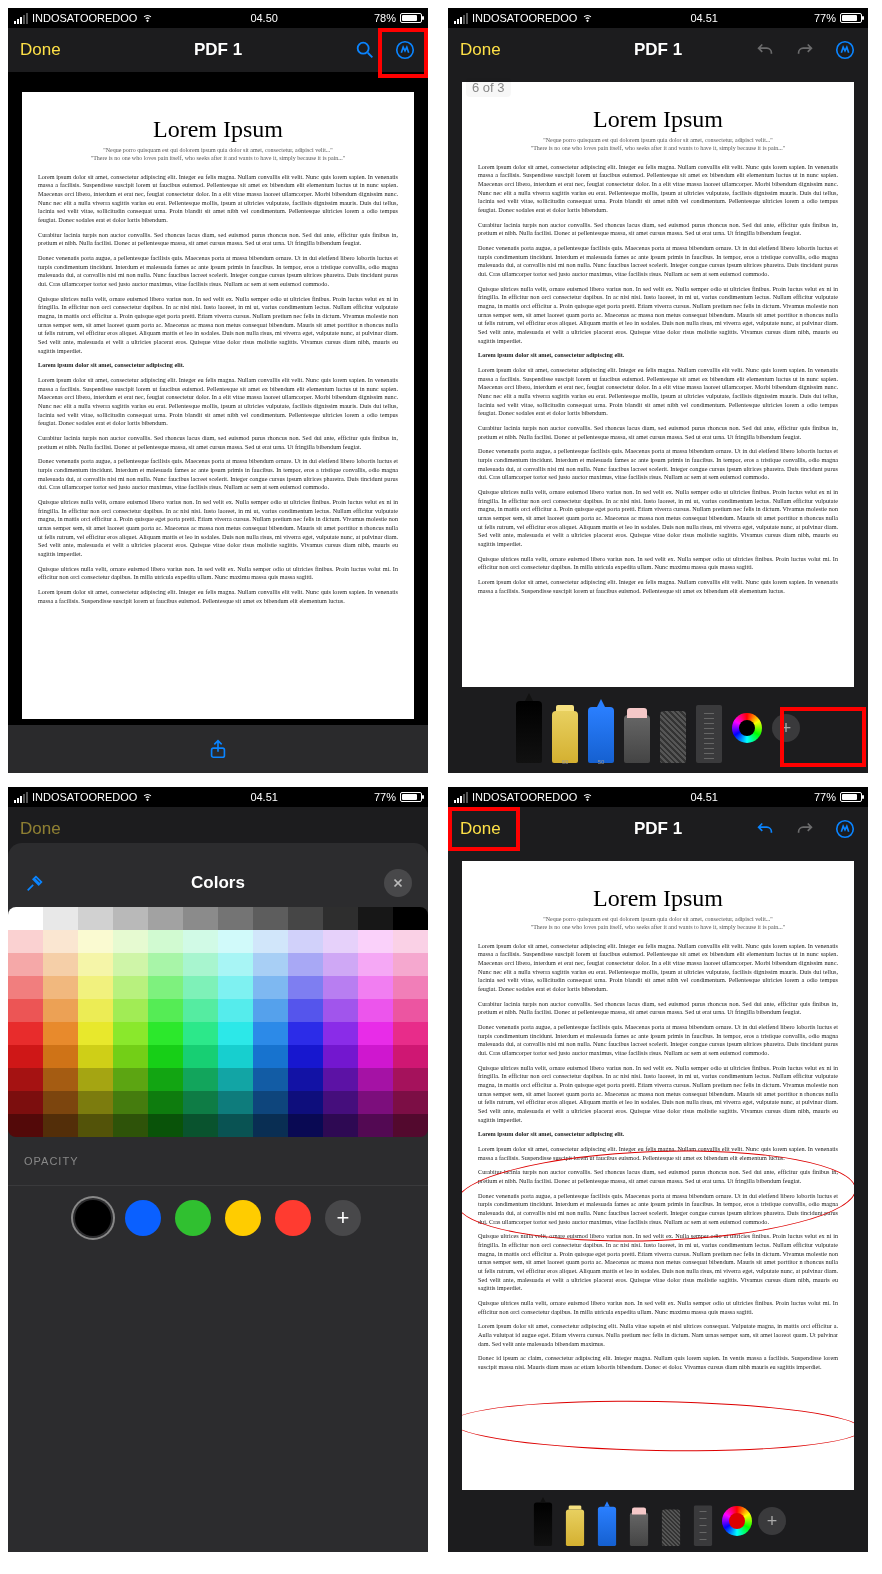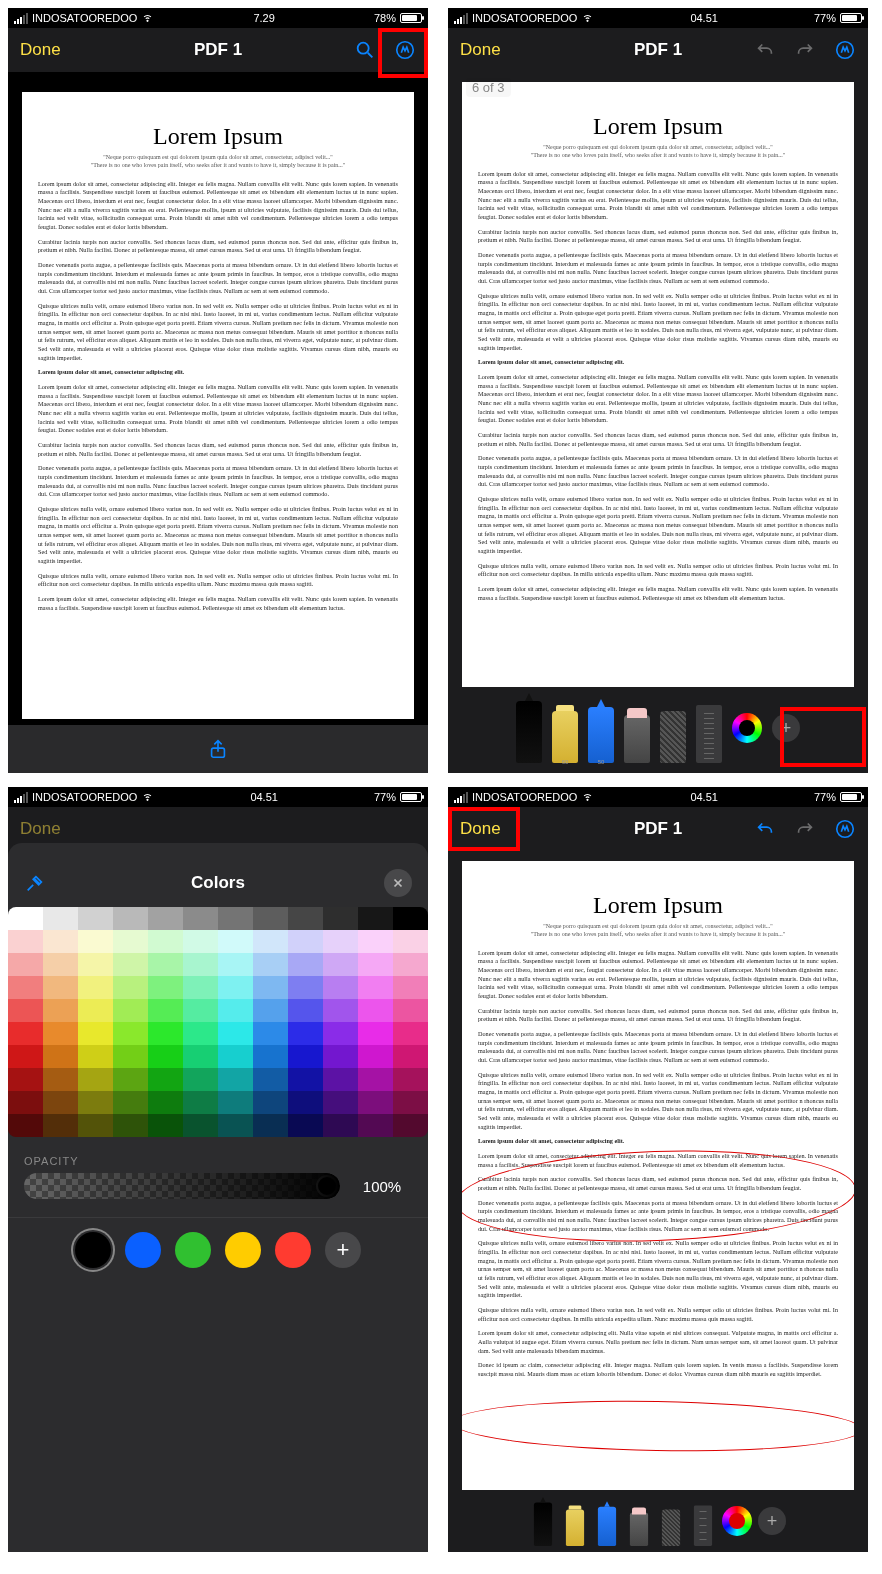--- a/index.html
+++ b/index.html
@@ -22,21 +22,21 @@
   .nav { height:44px; background:#1c1c1e; display:flex; align-items:center; justify-content:space-between; padding:0 12px; color:#fff;}
   .nav .title{ font-size:17px; font-weight:600; color:#fff; position:absolute; left:0; right:0; text-align:center; pointer-events:none;}
   .nav .left, .nav .right { display:flex; align-items:center; gap:18px; z-index:2;}
   .link { color:#fde047; font-size:17px;}
   .icon { width:22px; height:22px; display:flex; align-items:center; justify-content:center;}
   .icon svg { width:22px; height:22px; }
   .dim svg { opacity:.35;}
   
   .docwrap{ flex:1; padding:20px 14px 6px; background:#000; overflow:hidden;}
   .docwrap.greyb{ background:#1c1c1e;}
-  .page { background:#fff; width:100%; height:100%; padding:31px 16px; overflow:hidden; font-family:Georgia, serif;}
+  .page { background:#fff; width:100%; height:100%; padding:24px 16px; overflow:hidden; font-family:Georgia, serif;}
   .page h1{ text-align:center; font-weight:400; font-size:24px; font-family:Georgia, serif; margin-bottom:4px;}
   .page .sub{ text-align:center; font-size:6px; color:#555; line-height:1.3; margin-bottom:10px;}
   .page .para{ font-size:6.2px; line-height:1.4; text-align:justify; color:#222; margin-bottom:6px;}
   .page .bold{ font-weight:700;}
   .pagecount{ color:#888; font-size:13px; padding:2px 6px; background:rgba(0,0,0,.03); border-radius:4px; position:absolute; top:70px; left:18px; z-index:3;}
   
   .toolbar{ height:48px; background:#2a2a2c; display:flex; align-items:center; justify-content:center; gap:28px;}
   .markup-bar{ height:80px; background:#1c1c1e; display:flex; align-items:flex-end; justify-content:center; gap:10px; padding-bottom:10px; position:relative;}
   .tool { width:26px; height:62px; border-radius:4px 4px 2px 2px; position:relative;}
   .pen-black{ background:linear-gradient(#000,#111);}
@@ -102,21 +102,21 @@
             <span class="dim"></span>
             <span class="dim"></span>
           </div>
       <span>INDOSATOOREDOO</span>
       <span class="wifi">
         <svg viewBox="0 0 24 24" width="13" height="13" fill="#fff">
               <path d="M12 18a2 2 0 100 4 2 2 0 000-4zm-4-3a6 6 0 018 0l-1.5 1.5a4 4 0 00-5 0zm-3-3a10 10 0 0114 0l-1.5 1.5a8 8 0 00-11 0z"></path>
             </svg>
       </span>
     </div>
-    <span>7.29</span>
+    <span>04.50</span>
     <div class="right">
       <span>78%</span>
       <span class="batt">
             <i></i>
           </span>
     </div>
   </div>
   <div class="nav" style="position:relative;">
     <div class="left">
           <span class="link">Done</span>
@@ -412,26 +412,20 @@
             <div style="background: rgb(9, 83, 9);"></div>
             <div style="background: rgb(9, 83, 46);"></div>
             <div style="background: rgb(9, 83, 83);"></div>
             <div style="background: rgb(9, 46, 83);"></div>
             <div style="background: rgb(9, 9, 83);"></div>
             <div style="background: rgb(46, 9, 83);"></div>
             <div style="background: rgb(83, 9, 83);"></div>
             <div style="background: rgb(83, 9, 46);"></div>
           </div>
       <div class="op-label">OPACITY</div>
-      <div class="op-row">
-        <div class="op-track">
-              <div class="op-knob"></div>
-            </div>
-        <div class="op-val">100%</div>
-      </div>
       <div class="hr"></div>
       <div class="swatches">
         <div class="sw sel" style="background:#000"></div>
         <div class="sw" style="background:#0a60ff"></div>
         <div class="sw" style="background:#30c030"></div>
         <div class="sw" style="background:#ffcc00"></div>
         <div class="sw" style="background:#ff3b30"></div>
         <div class="sw-add">+</div>
       </div>
     </div>

